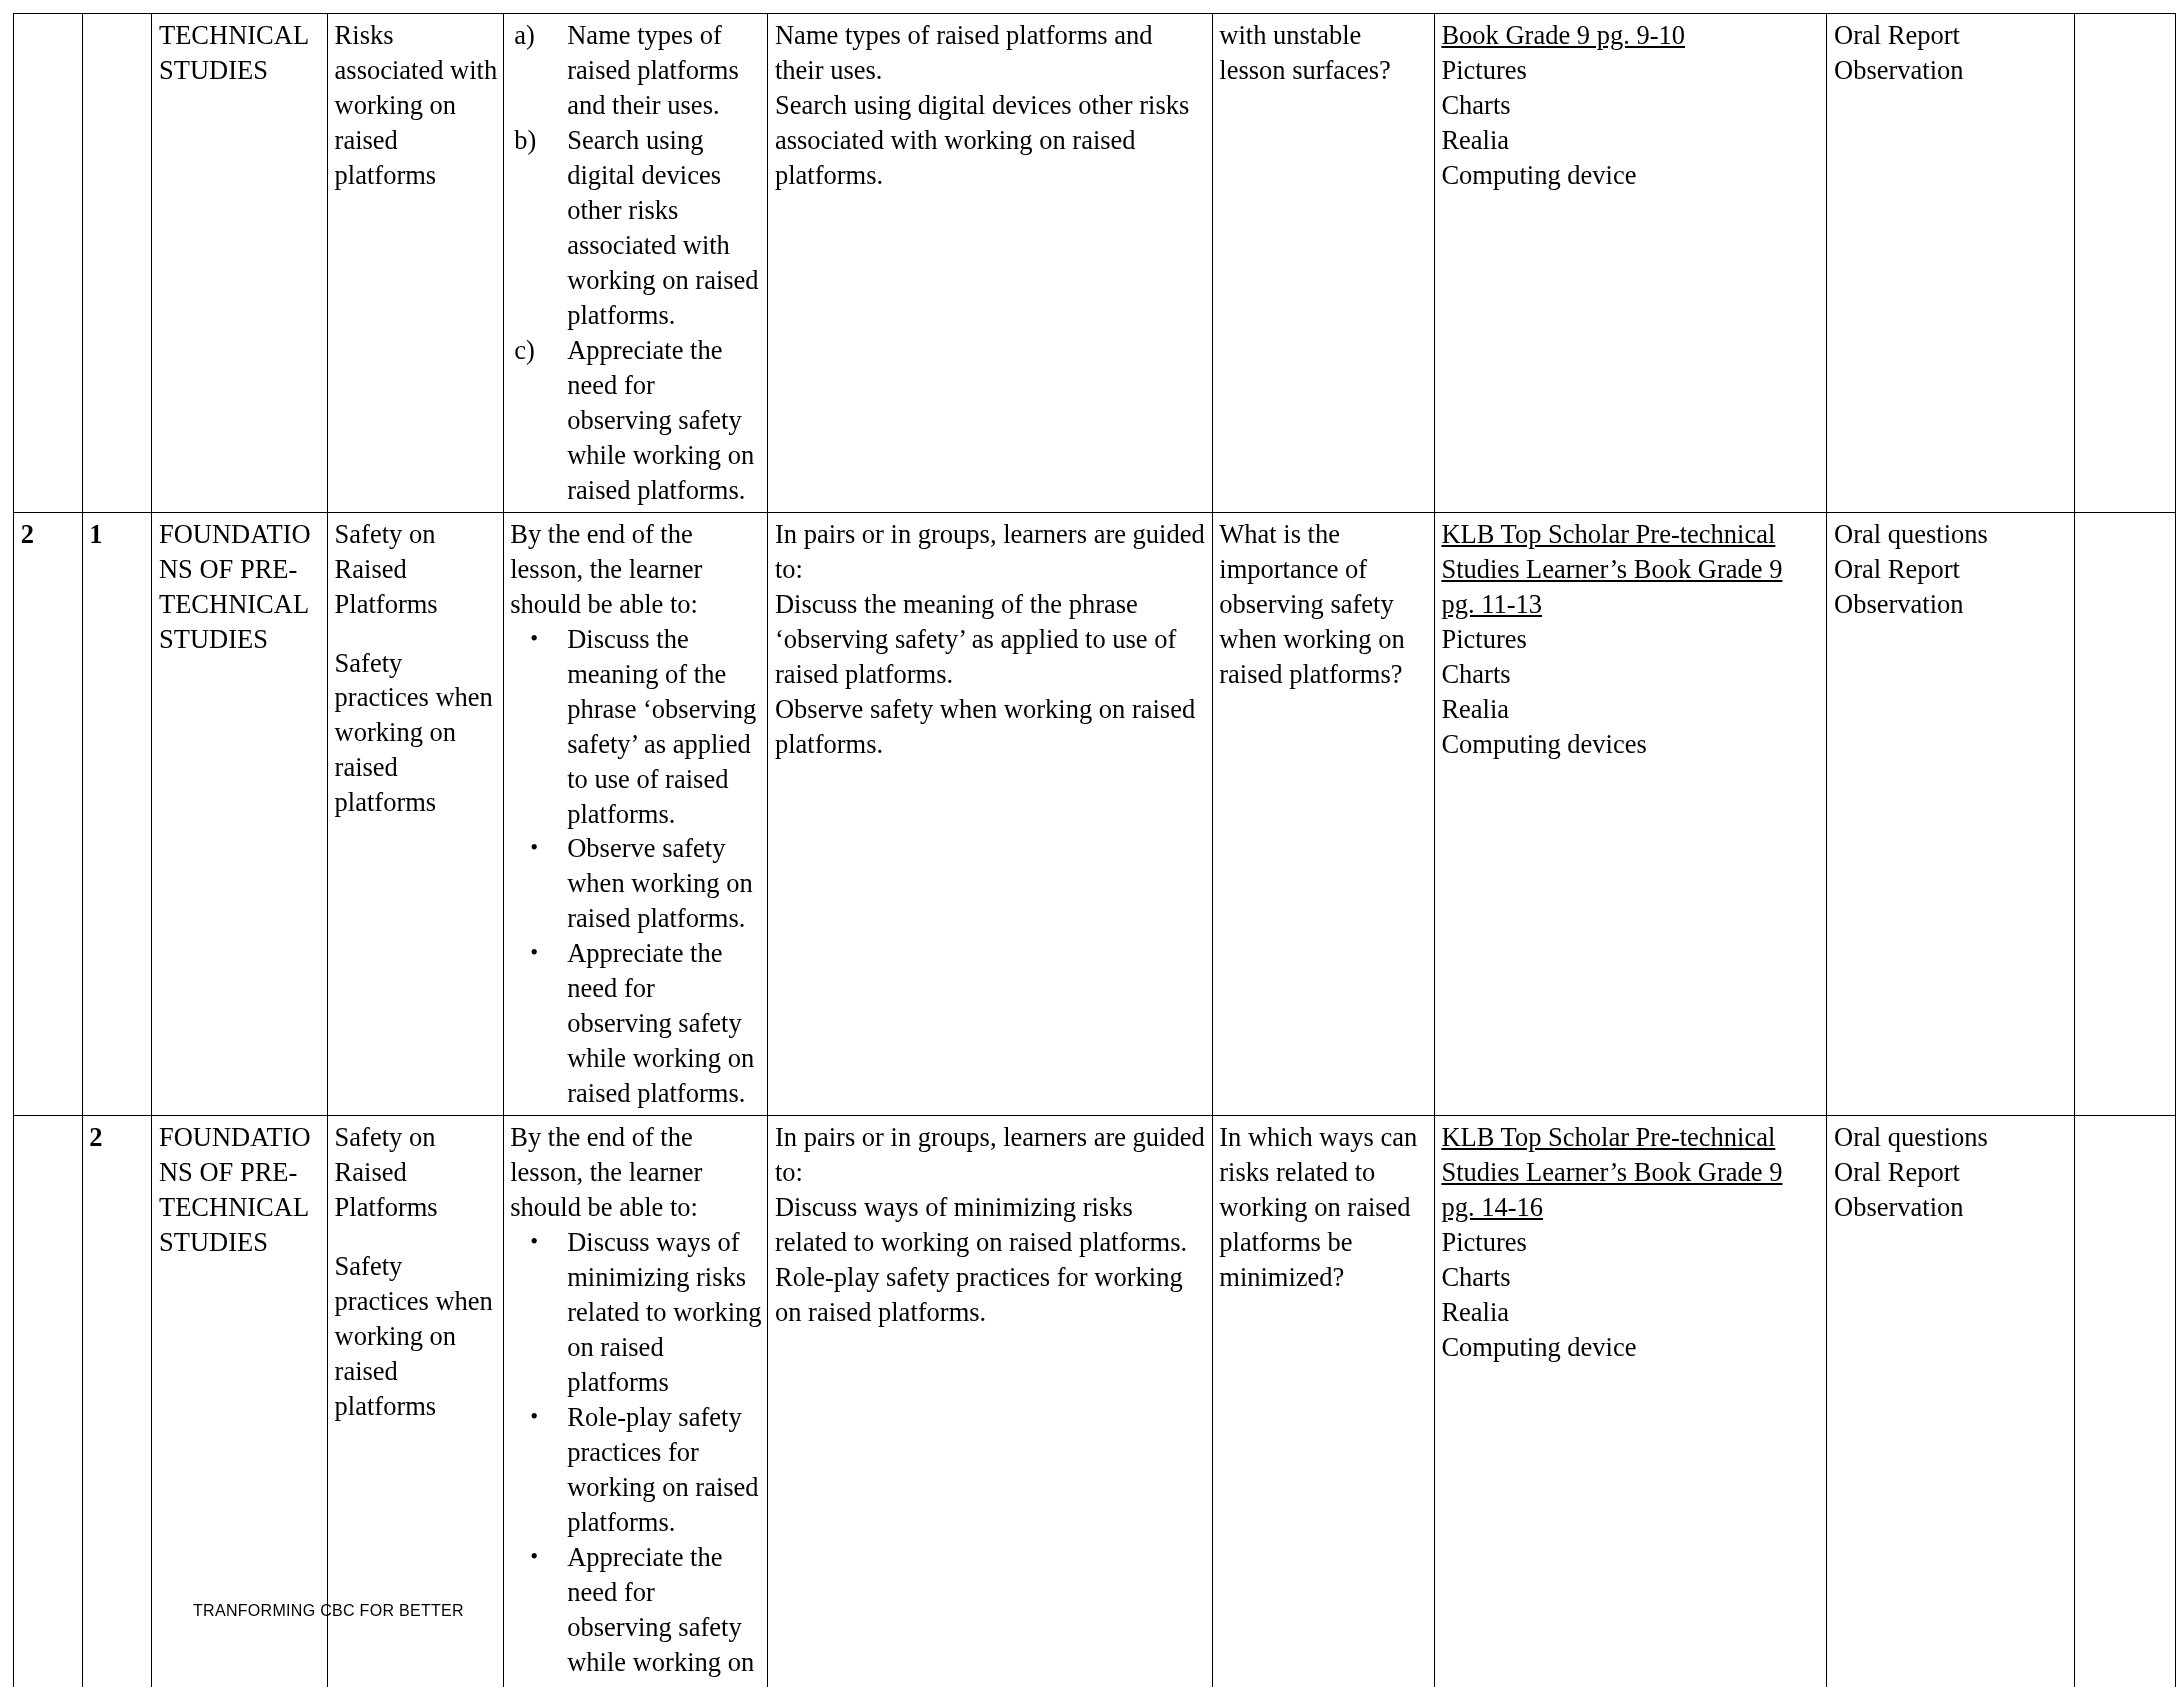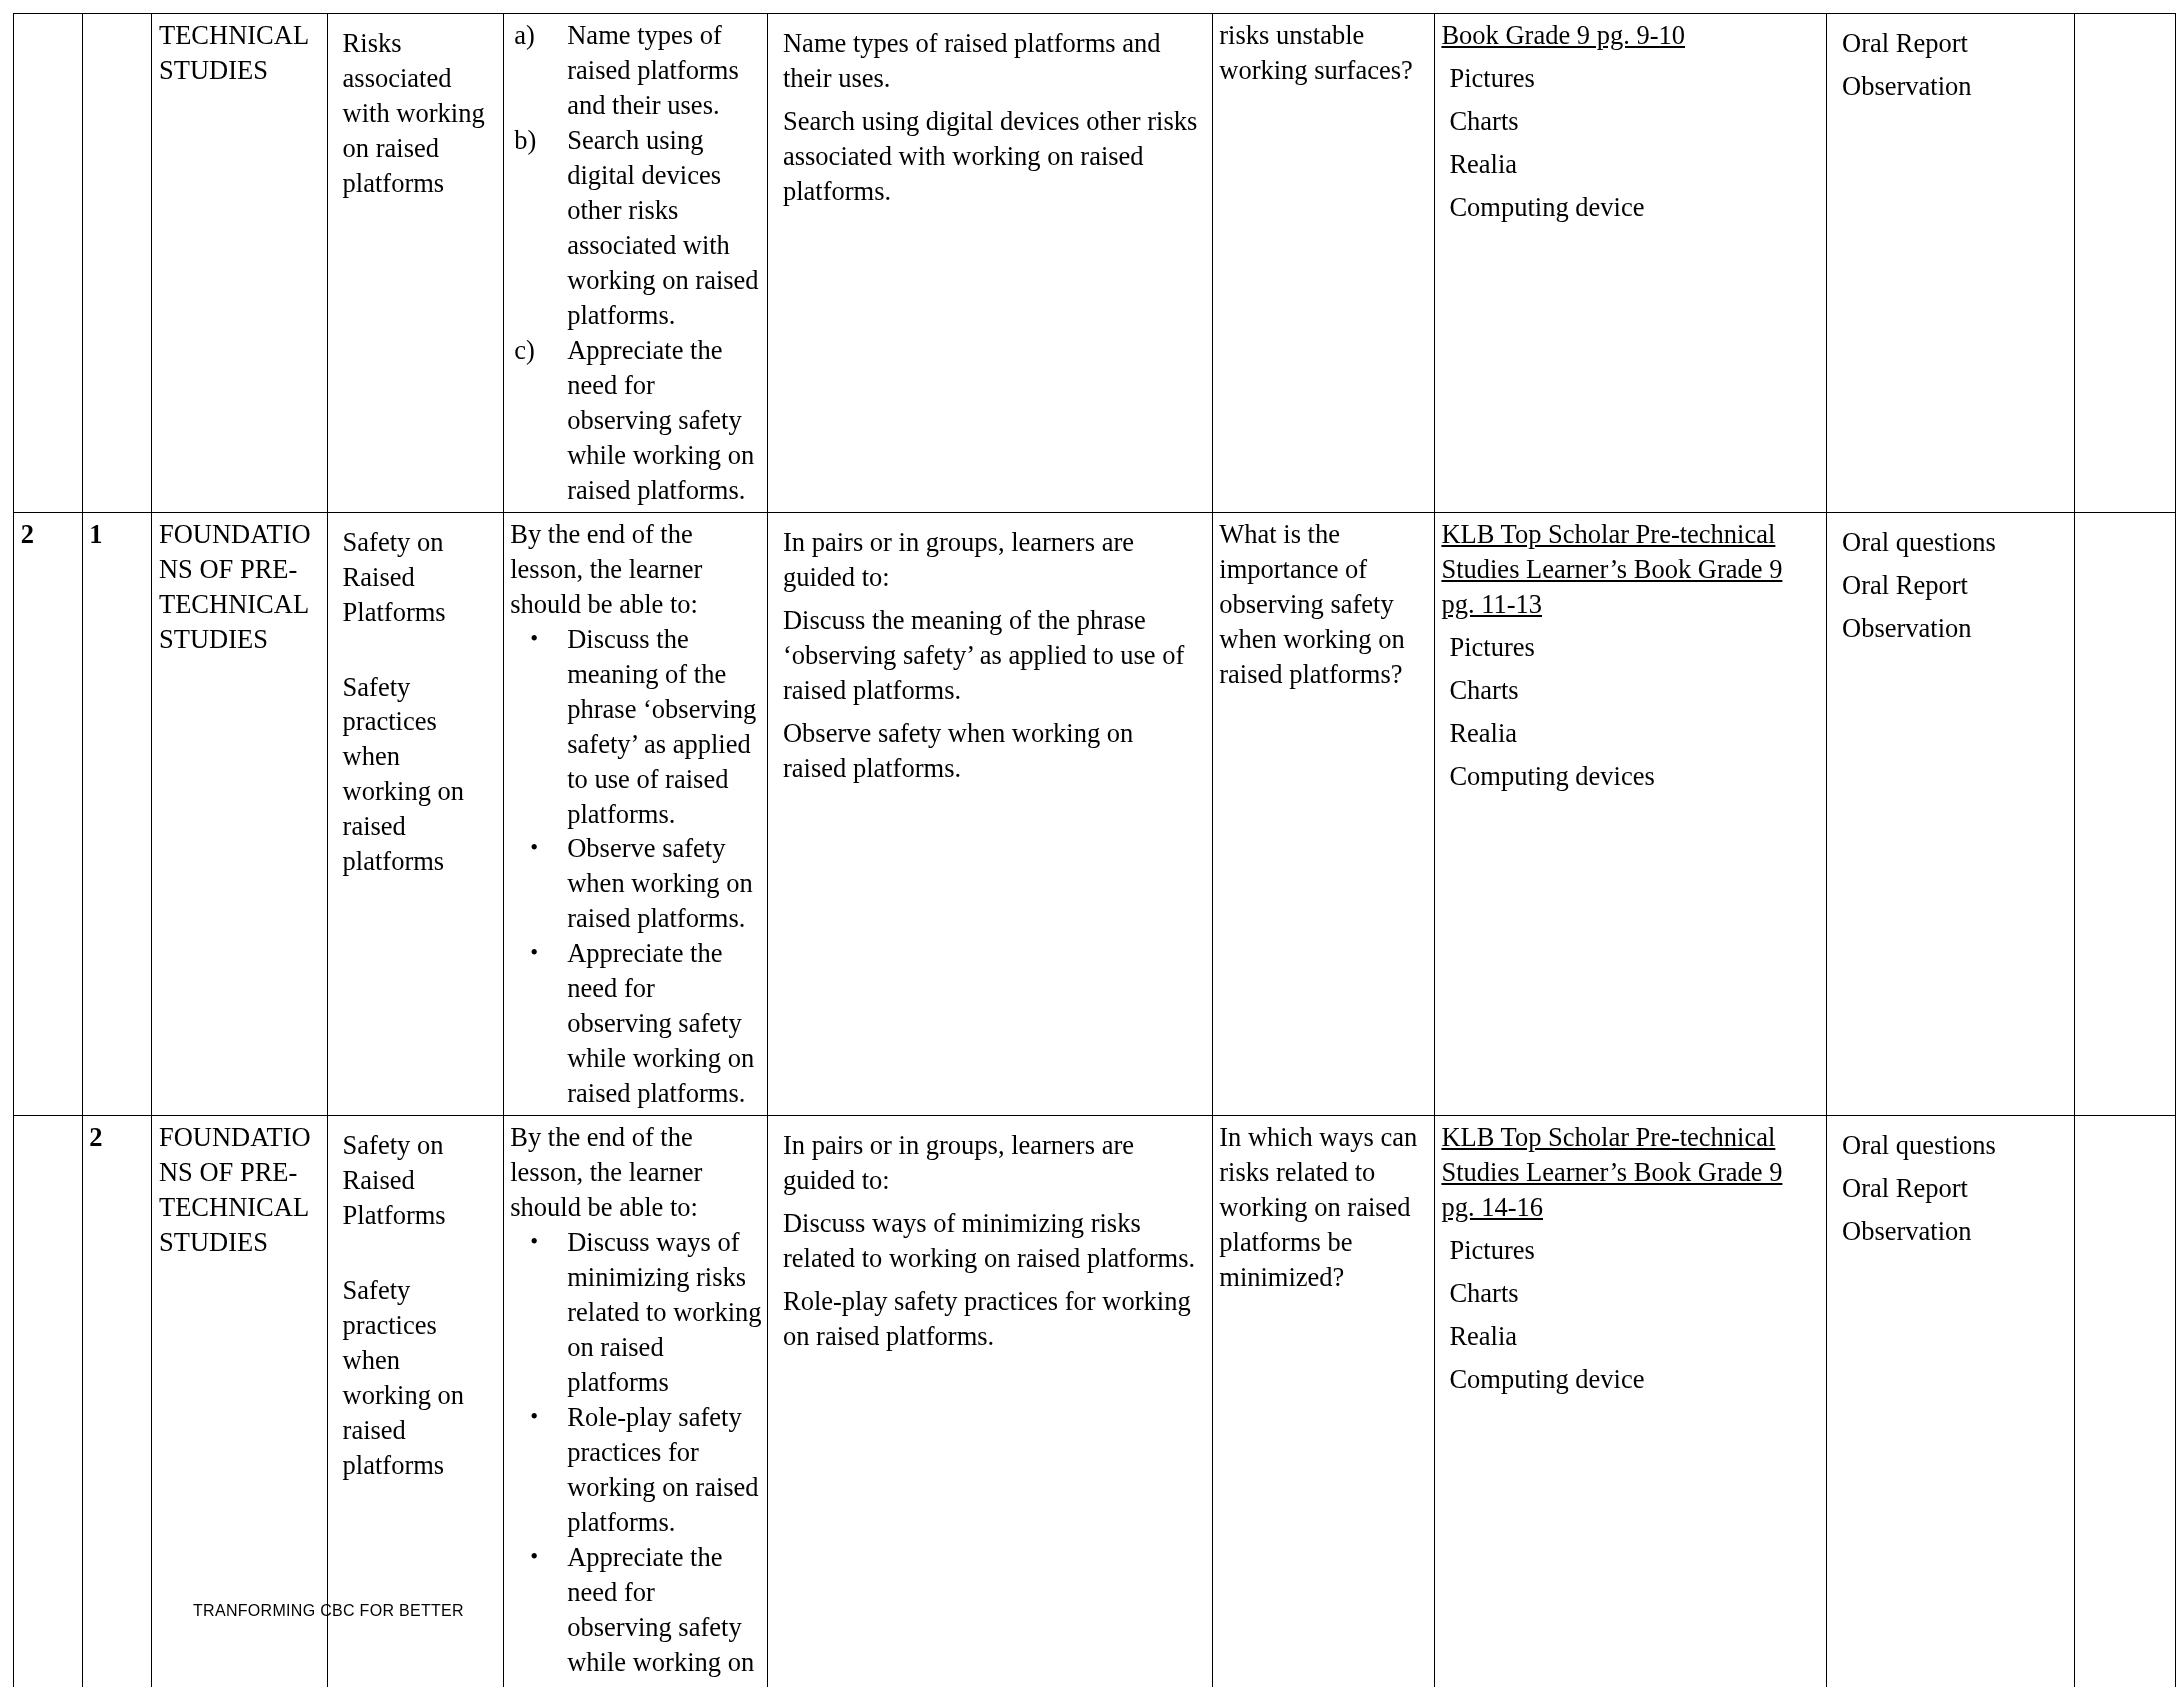--- a/index.html
+++ b/index.html
@@ -46,21 +46,21 @@
   .c-kiq  { width: 172px; }
   .c-res  { width: 304px; }
   .c-asm  { width: 192px; }
   .c-ref  { width: 78px; }
 
   .num {
     font-weight: bold;
     font-size: 26.5px;
   }
   .lines p {
-    margin: 8px;
+    margin: 0;
   }
   .lines p.gap {
     height: 0.9em;
   }
   ul.alpha, ul.bul {
     margin: 0;
     padding: 0;
     list-style: none;
   }
   ul.alpha > li {
@@ -134,21 +134,21 @@
               <li><span class="mk">b)</span>Search using digital devices other risks associated with working on raised platforms.</li>
               <li><span class="mk">c)</span>Appreciate the need for observing safety while working on raised platforms.</li>
             </ul>
           </td>
           <td>
             <div class="lines">
               <p>Name types of raised platforms and their uses.</p>
               <p>Search using digital devices other risks associated with working on raised platforms.</p>
             </div>
           </td>
-          <td>risks unstable working surfaces?</td>
+          <td>with unstable lesson surfaces?</td>
           <td>
             <span class="res-title">Book Grade 9 pg. 9-10</span>
             <div class="lines">
               <p>Pictures</p>
               <p>Charts</p>
               <p>Realia</p>
               <p>Computing device</p>
             </div>
           </td>
           <td>

